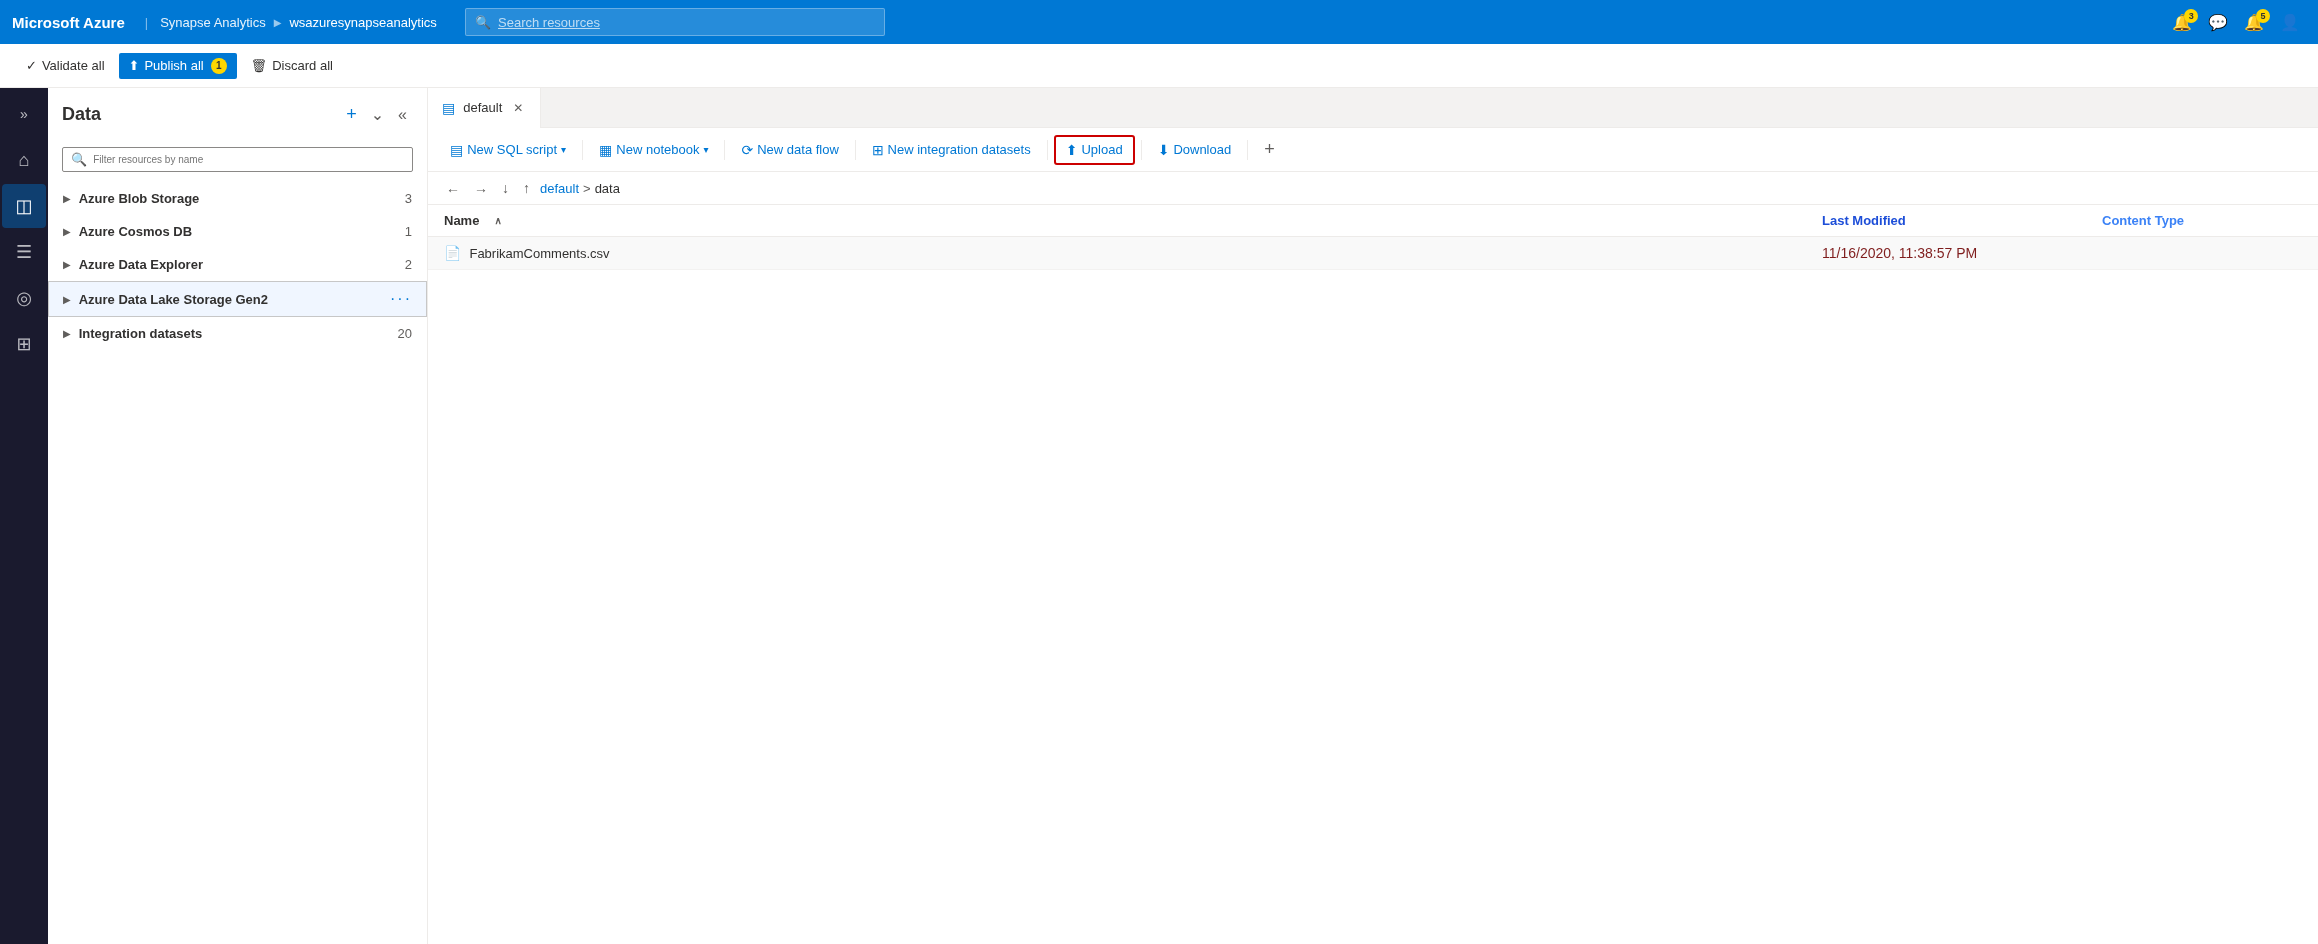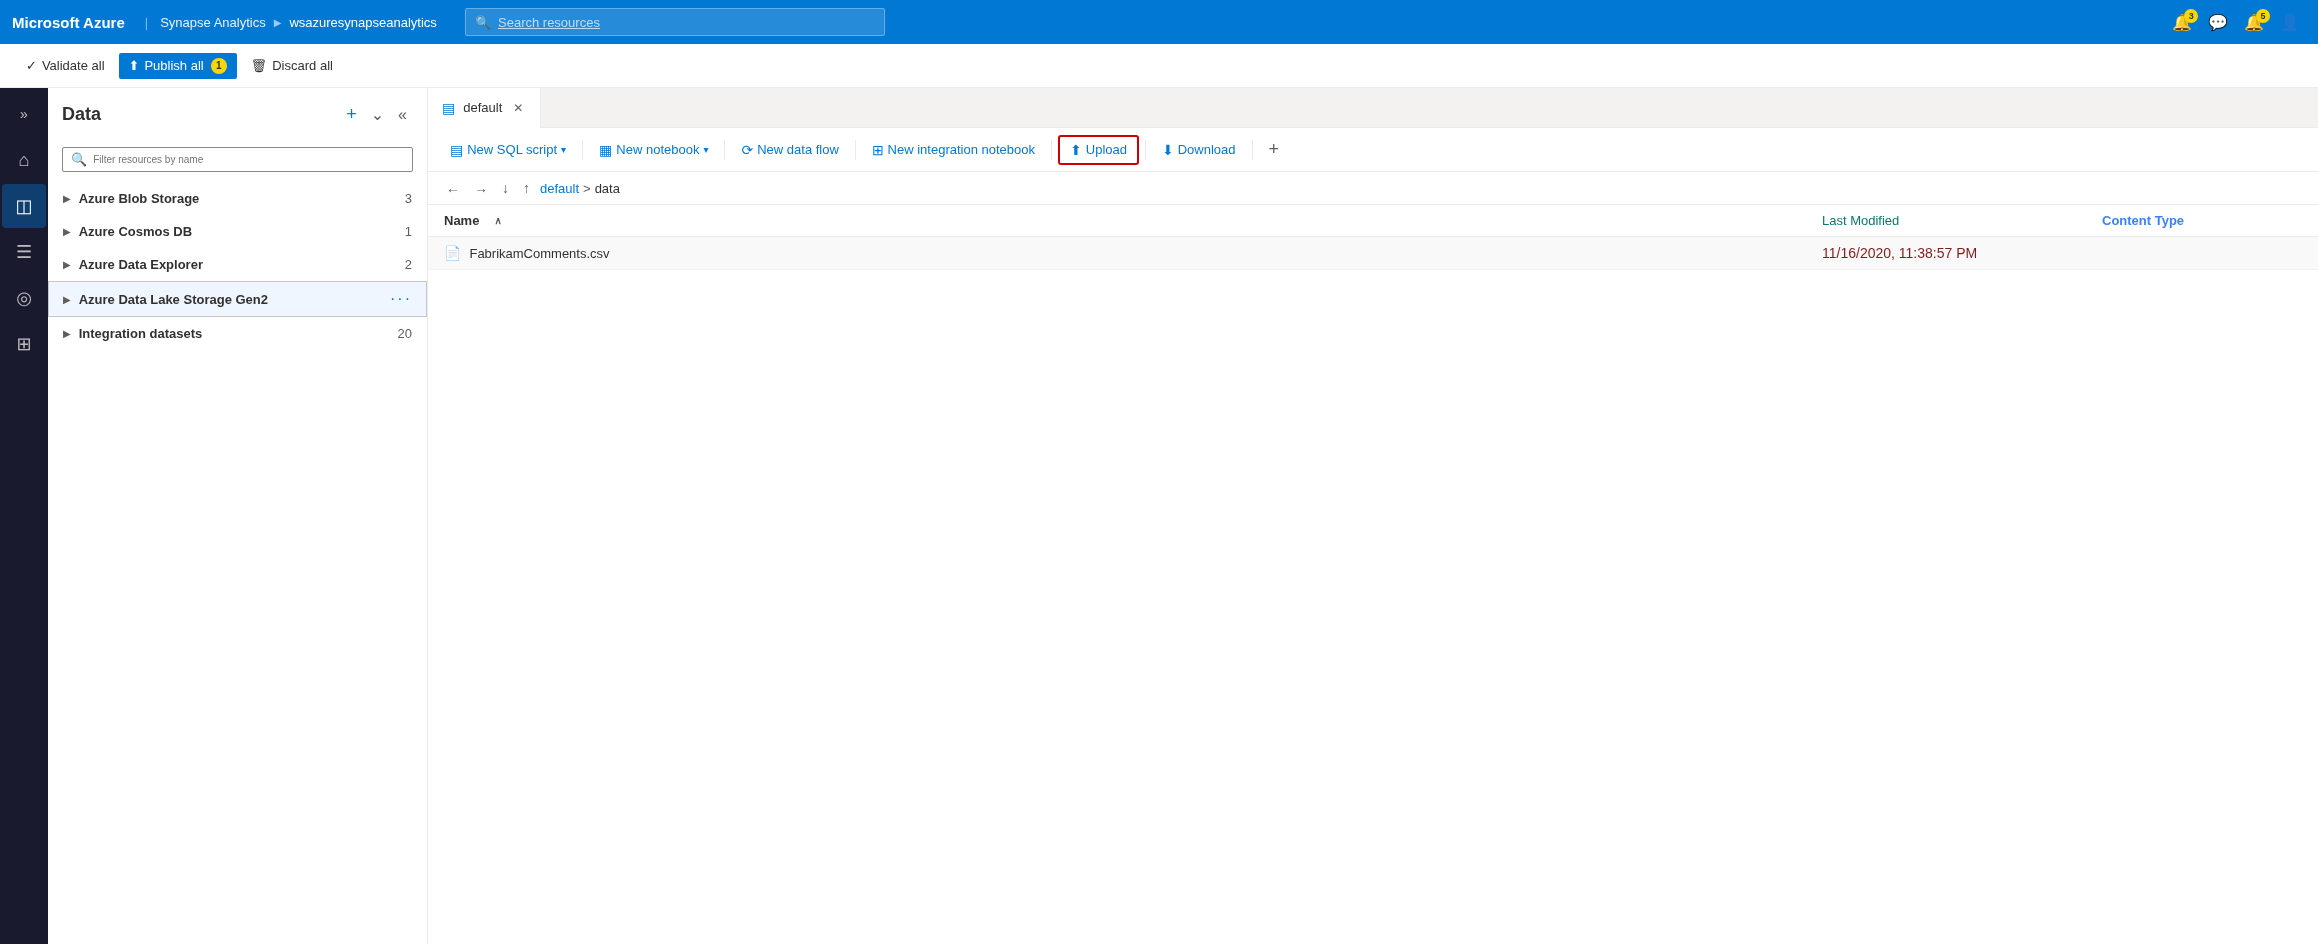--- a/index.html
+++ b/index.html
@@ -293,21 +293,21 @@
 
     
     .file-table { flex: 1; overflow-y: auto; }
     .file-table-header {
       display: flex; align-items: center;
       padding: 8px 16px;
       border-bottom: 1px solid #edebe9;
       background: white;
     }
     .file-col-name { flex: 1; font-weight: 600; color: #323130; font-size: 13px; display: flex; align-items: center; gap: 15px; }
-    .file-col-modified { width: 280px; font-weight: 400; color: #0f766e; font-size: 13px; }
+    .file-col-modified { width: 280px; font-weight: 700; color: #1d4ed8; font-size: 13px; }
     .file-col-type { width: 200px; font-weight: 600; color: #3b82f6; font-size: 13px; }
     .sort-icon { color: #605e5c; font-size: 10px; }
 
     .file-row {
       display: flex; align-items: center;
       padding: 8px 16px;
       border-bottom: 1px solid #f3f2f1;
       background: #f9f9f9;
       cursor: pointer;
     }
@@ -467,21 +467,21 @@
         <span class="action-btn-caret">▾</span>
       </button>
       <div class="action-btn-separator"></div>
       <button class="action-btn">
         <span style="font-size:14px;">⟳</span>
         <span>New data flow</span>
       </button>
       <div class="action-btn-separator"></div>
       <button class="action-btn">
         <span style="font-size:14px;">⊞</span>
-        <span>New integration notebook</span>
+        <span>New integration datasets</span>
       </button>
       <div class="action-btn-separator"></div>
       <button class="action-btn highlighted" style="border:2px solid #cc0000; border-radius:3px;">
         <span style="font-size:14px;">⬆</span>
         <span>Upload</span>
       </button>
       <div class="action-btn-separator"></div>
       <button class="action-btn">
         <span style="font-size:14px;">⬇</span>
         <span>Download</span>

